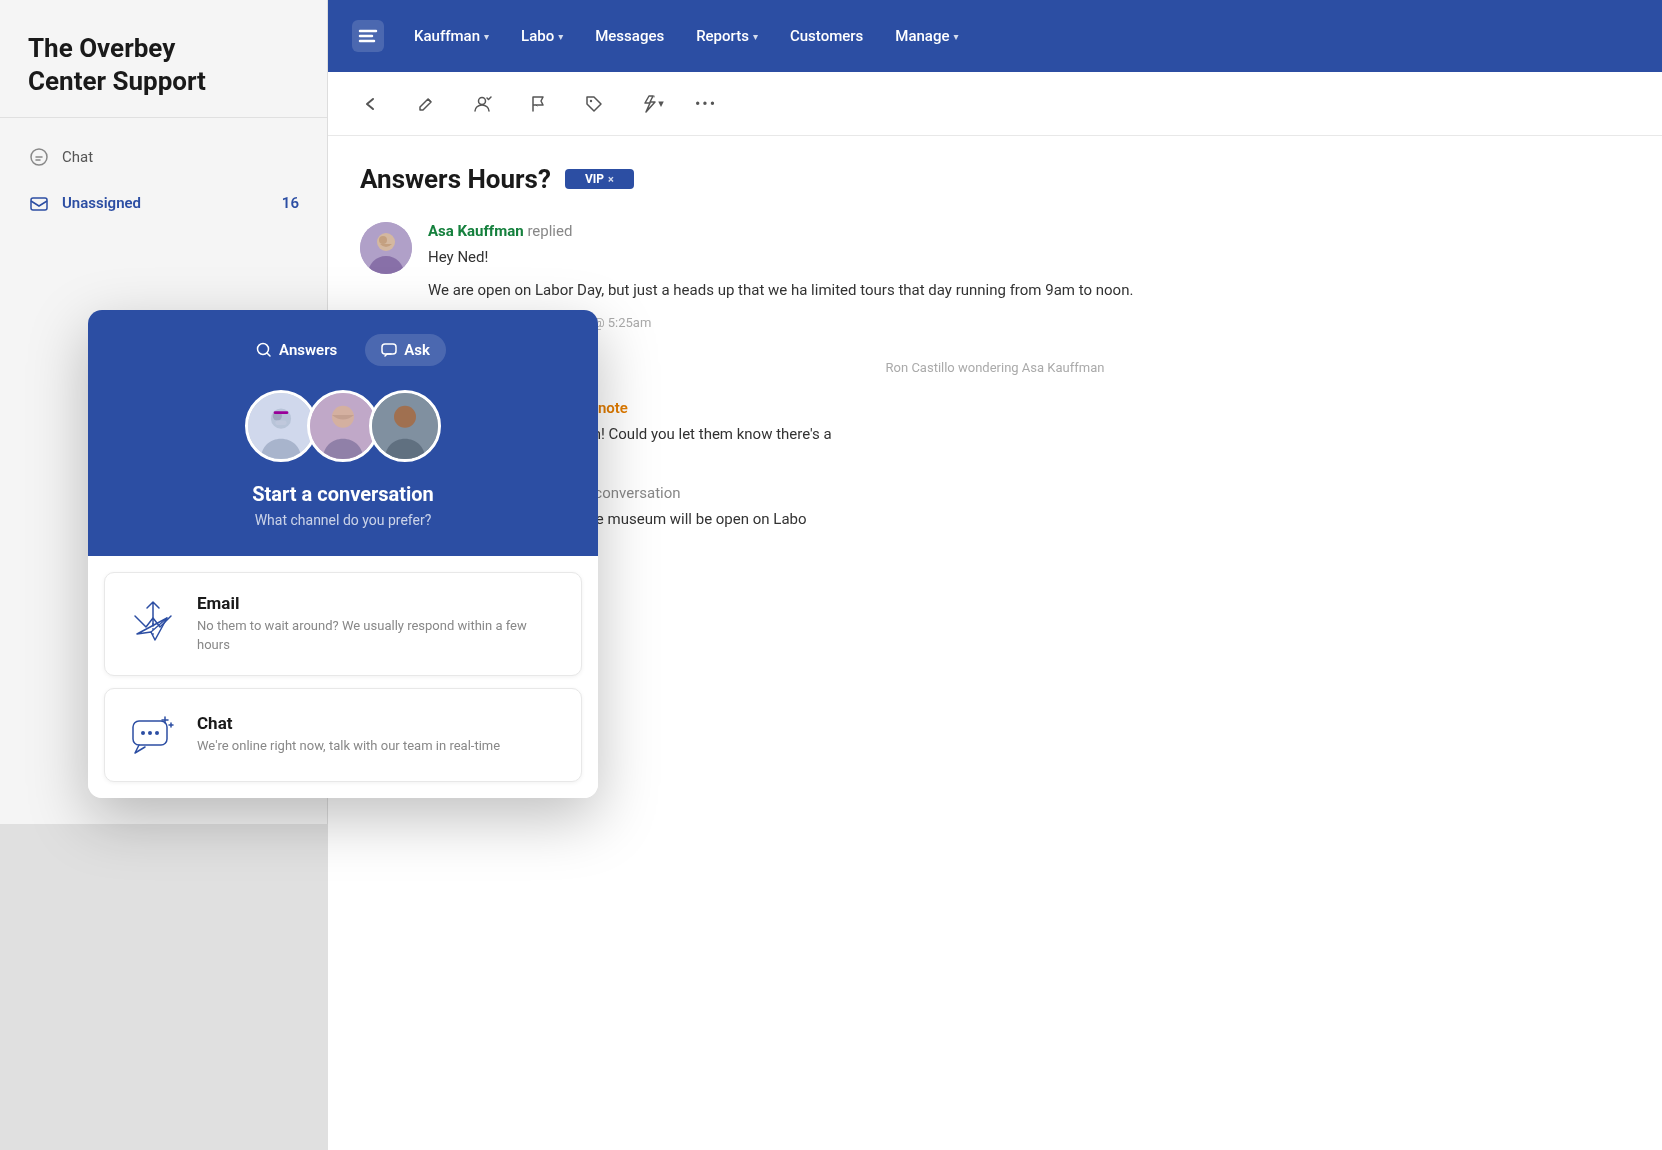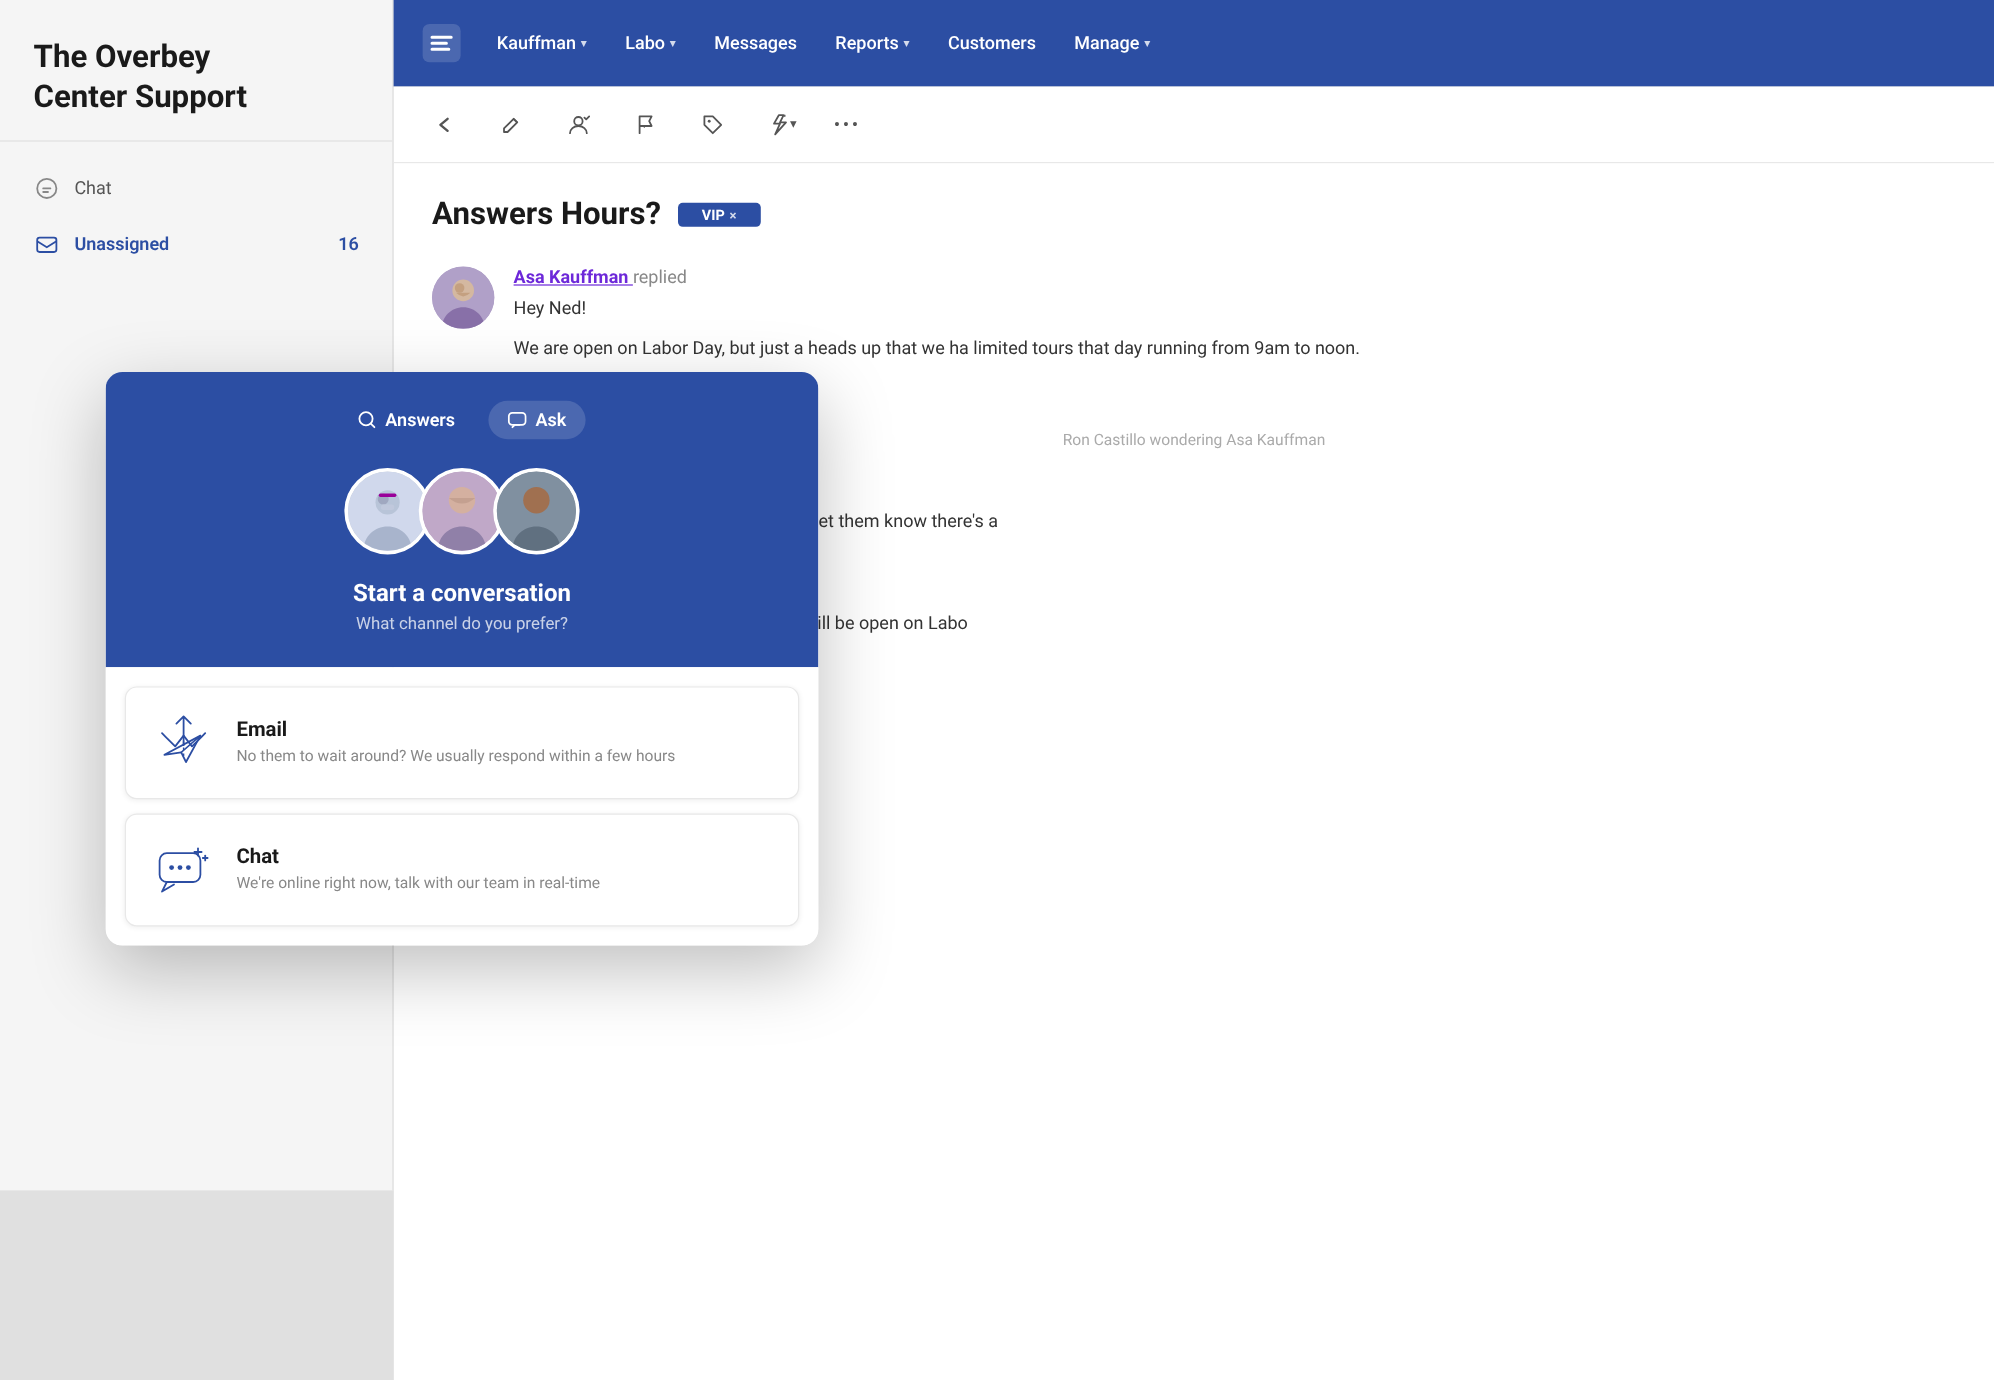--- a/index.html
+++ b/index.html
@@ -57,21 +57,21 @@
       font-size: 10px;
       opacity: 0.8;
     }
 
     
     .sidebar {
       position: absolute;
       left: 0;
       top: 0;
       width: 328px;
-      height: 992px;
+      height: 824px;
       background: #f5f5f5;
       border-right: 1px solid #ddd;
     }
 
     .sidebar-header {
       padding: 32px 28px 20px;
       border-bottom: 1px solid #e0e0e0;
     }
 
     .sidebar-title {
@@ -206,22 +206,21 @@
 
     .message-body { flex: 1; }
 
     .message-header {
       font-size: 15px;
       margin-bottom: 6px;
     }
 
     .message-author {
       font-weight: 700;
-      color: #6d28d9;
-      text-decoration: underline;
+      color: #15803d;
     }
 
     .message-action {
       color: #888;
       font-weight: 400;
     }
 
     .message-text {
       font-size: 15px;
       color: #333;
@@ -254,21 +253,21 @@
     .message-mention {
       font-weight: 700;
       color: #2c4ea3;
     }
 
     
     .widget-overlay {
       position: absolute;
       left: 88px;
       top: 310px;
-      width: 594px;
+      width: 510px;
       border-radius: 14px;
       overflow: hidden;
       box-shadow: 0 20px 60px rgba(0,0,0,0.25);
       z-index: 10;
     }
 
     .widget-header {
       background: #2c4ea3;
       padding: 24px 24px 28px;
       display: flex;

